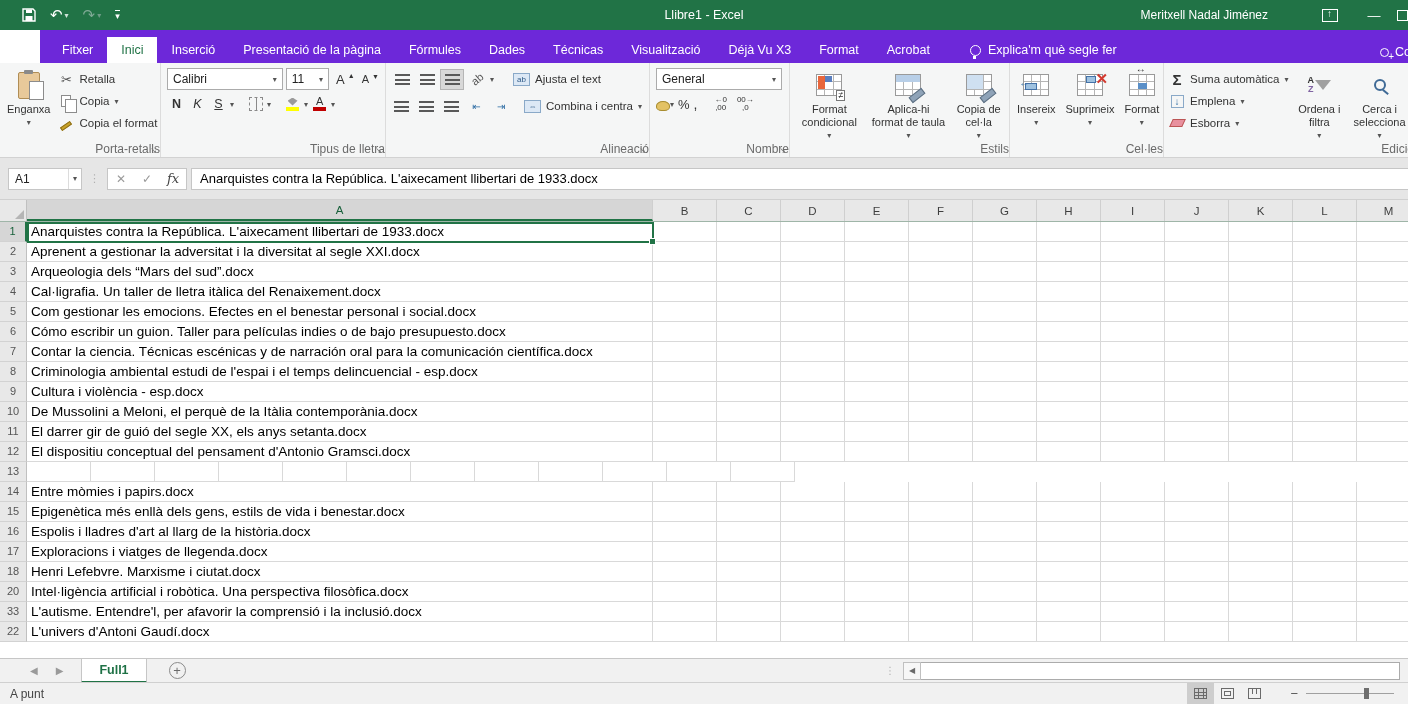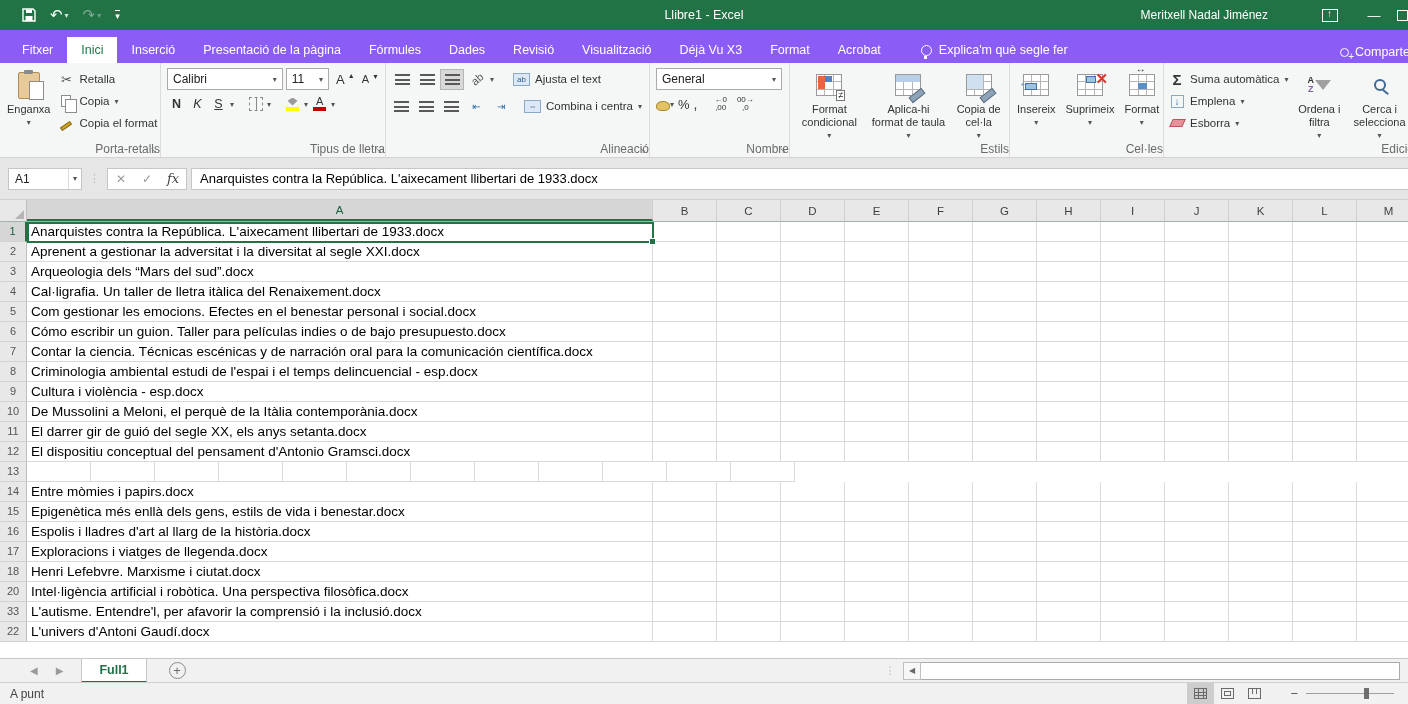--- a/index.html
+++ b/index.html
@@ -16,21 +16,21 @@
   .tb-title { position:absolute; left:50%; top:0; transform:translateX(-50%); height:30px; line-height:30px; font-size:12.5px; color:#fff; }
   .tb-right { position:absolute; right:0; top:0; height:30px; display:flex; align-items:center; }
   .tb-user { font-size:12px; margin-right:40px; }
   .win-ctl { width:44px; height:30px; display:flex; align-items:center; justify-content:center; font-size:13px; }
   .ribbon-display-icon { width:16px; height:13px; border:1px solid #fff; position:relative; }
   .ribbon-display-icon::before { content:"↑"; position:absolute; left:4px; top:-2px; font-size:10px; }
   .maximize-partial { width:12px; overflow:hidden; }
   .maximize-partial .box { width:11px; height:11px; border:1px solid #fff; }
 
   
-  .tabrow { height:33px; background:#8b5cf6; display:flex; align-items:flex-end; position:relative; }
+  .tabrow { height:33px; background:#6d28d9; display:flex; align-items:flex-end; position:relative;margin-left:40px; }
   .tabs { display:flex; align-items:flex-end; height:100%; padding-left:8px; }
   .tab { height:26px; line-height:26px; padding:0 14px; color:#fff; font-size:12.5px; cursor:default; }
   .tab.active { background:#fff; color:#217346; }
   .tellme { display:flex; align-items:center; height:26px; color:#fff; margin-left:26px; gap:7px; font-size:12.5px; }
   .bulb-icon { width:11px; height:11px; border:1.5px solid #fff; border-radius:50%; position:relative; }
   .bulb-icon::after { content:""; position:absolute; left:2.5px; bottom:-4px; width:3px; height:3px; background:#fff; }
   .share { position:absolute; left:1340px; bottom:4px; display:flex; align-items:center; gap:6px; color:#fff; font-size:12.5px; width:70px; overflow:hidden; white-space:nowrap; }
   .person-icon { width:9px; height:9px; border:1.5px solid #fff; border-radius:50%; position:relative; flex:0 0 auto; }
   .person-icon::after { content:"+"; position:absolute; right:-6px; bottom:-6px; font-size:10px; color:#fff; }
 
@@ -203,21 +203,21 @@
   </div>
 
   <div class="tabrow">
     <div class="tabs">
         <div class="tab">Fitxer</div>
         <div class="tab active">Inici</div>
         <div class="tab">Inserció</div>
         <div class="tab">Presentació de la pàgina</div>
         <div class="tab">Fórmules</div>
         <div class="tab">Dades</div>
-        <div class="tab">Revisió</div>
+        <div class="tab">Técnicas</div>
         <div class="tab">Visualització</div>
         <div class="tab">Déjà Vu X3</div>
         <div class="tab">Format</div>
         <div class="tab">Acrobat</div>
       </div>
     <div class="tellme">
       <span class="bulb-icon"></span>
       <span>Explica'm què segle fer</span>
     </div>
     <div class="share">

